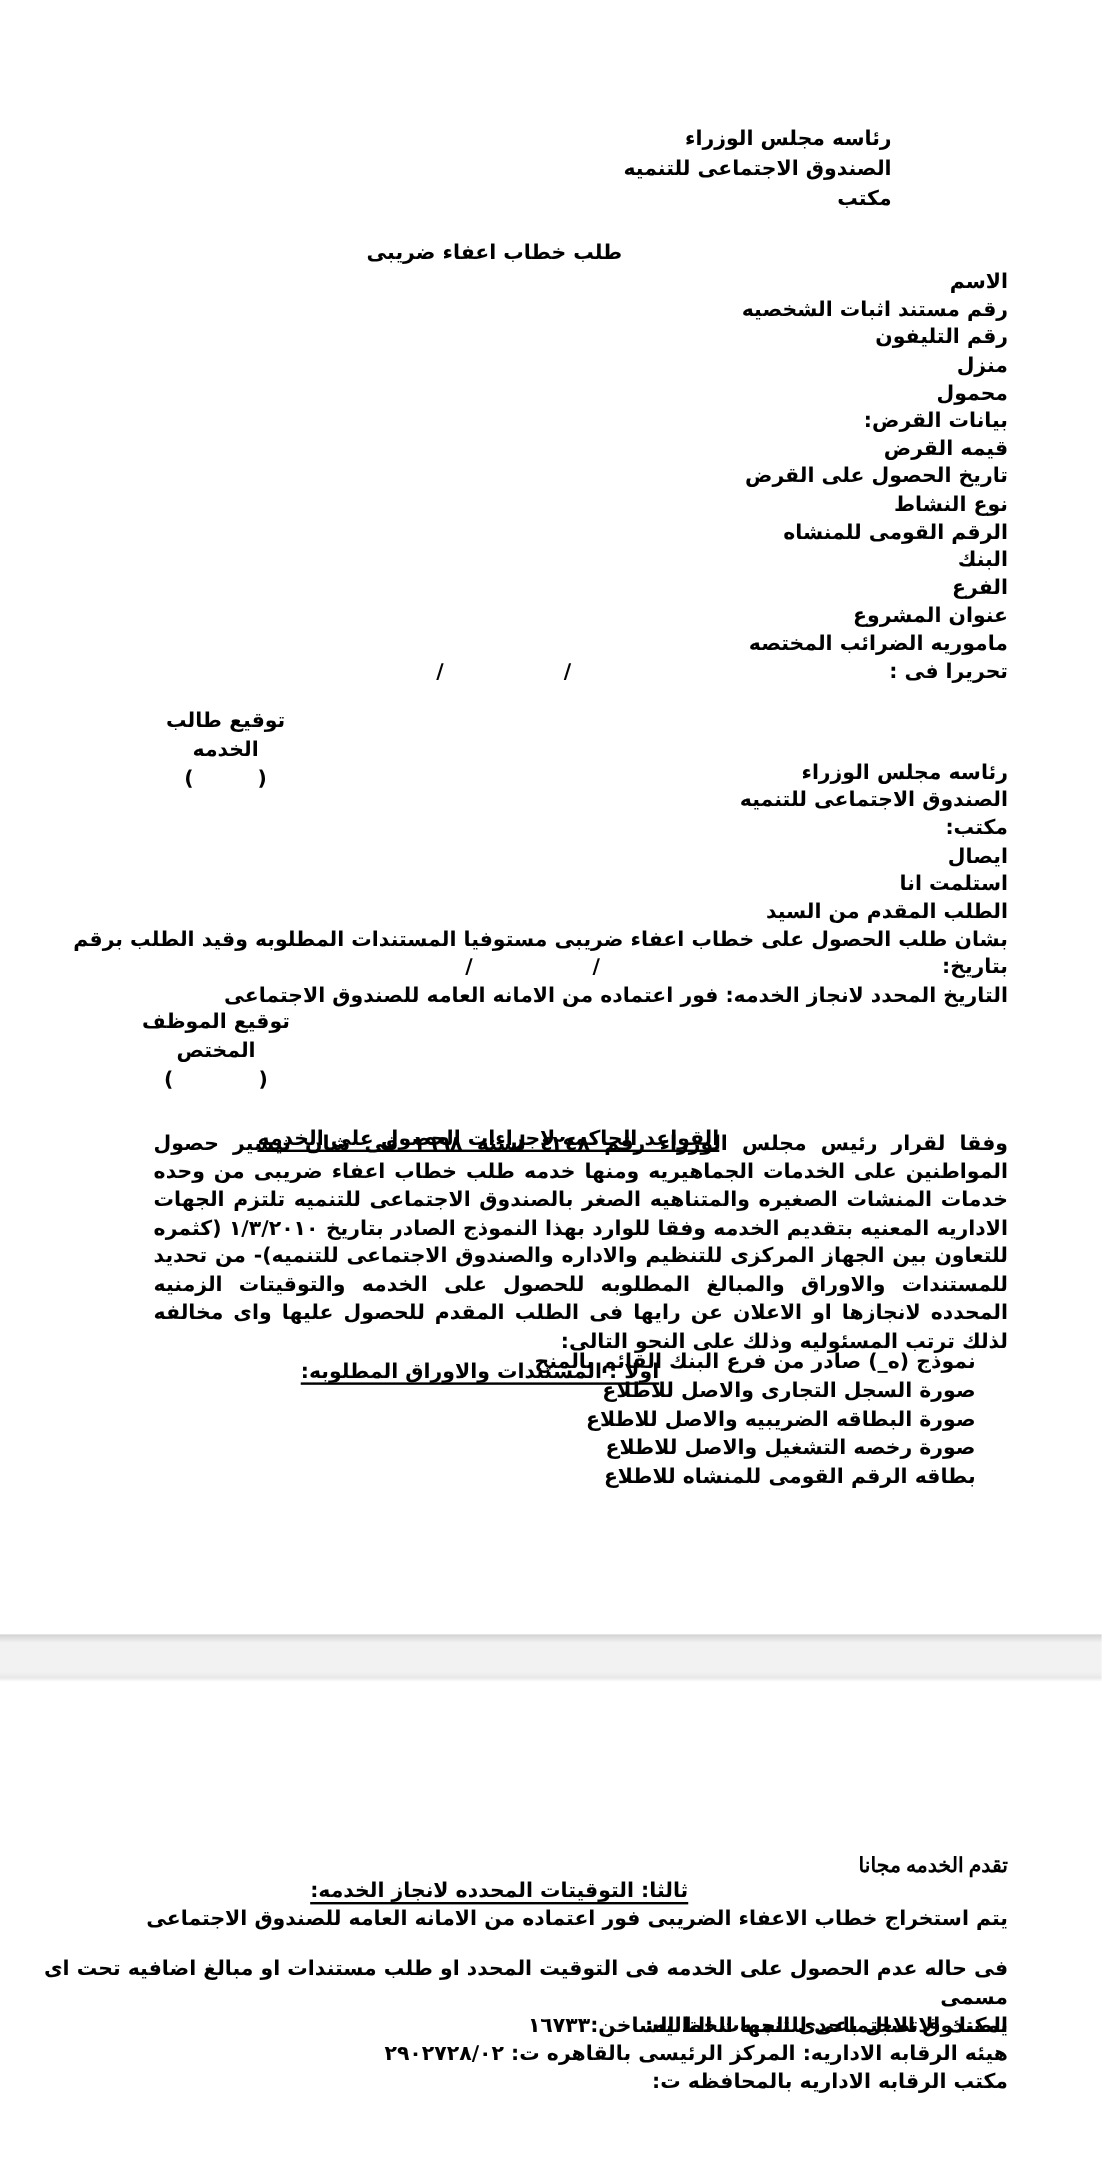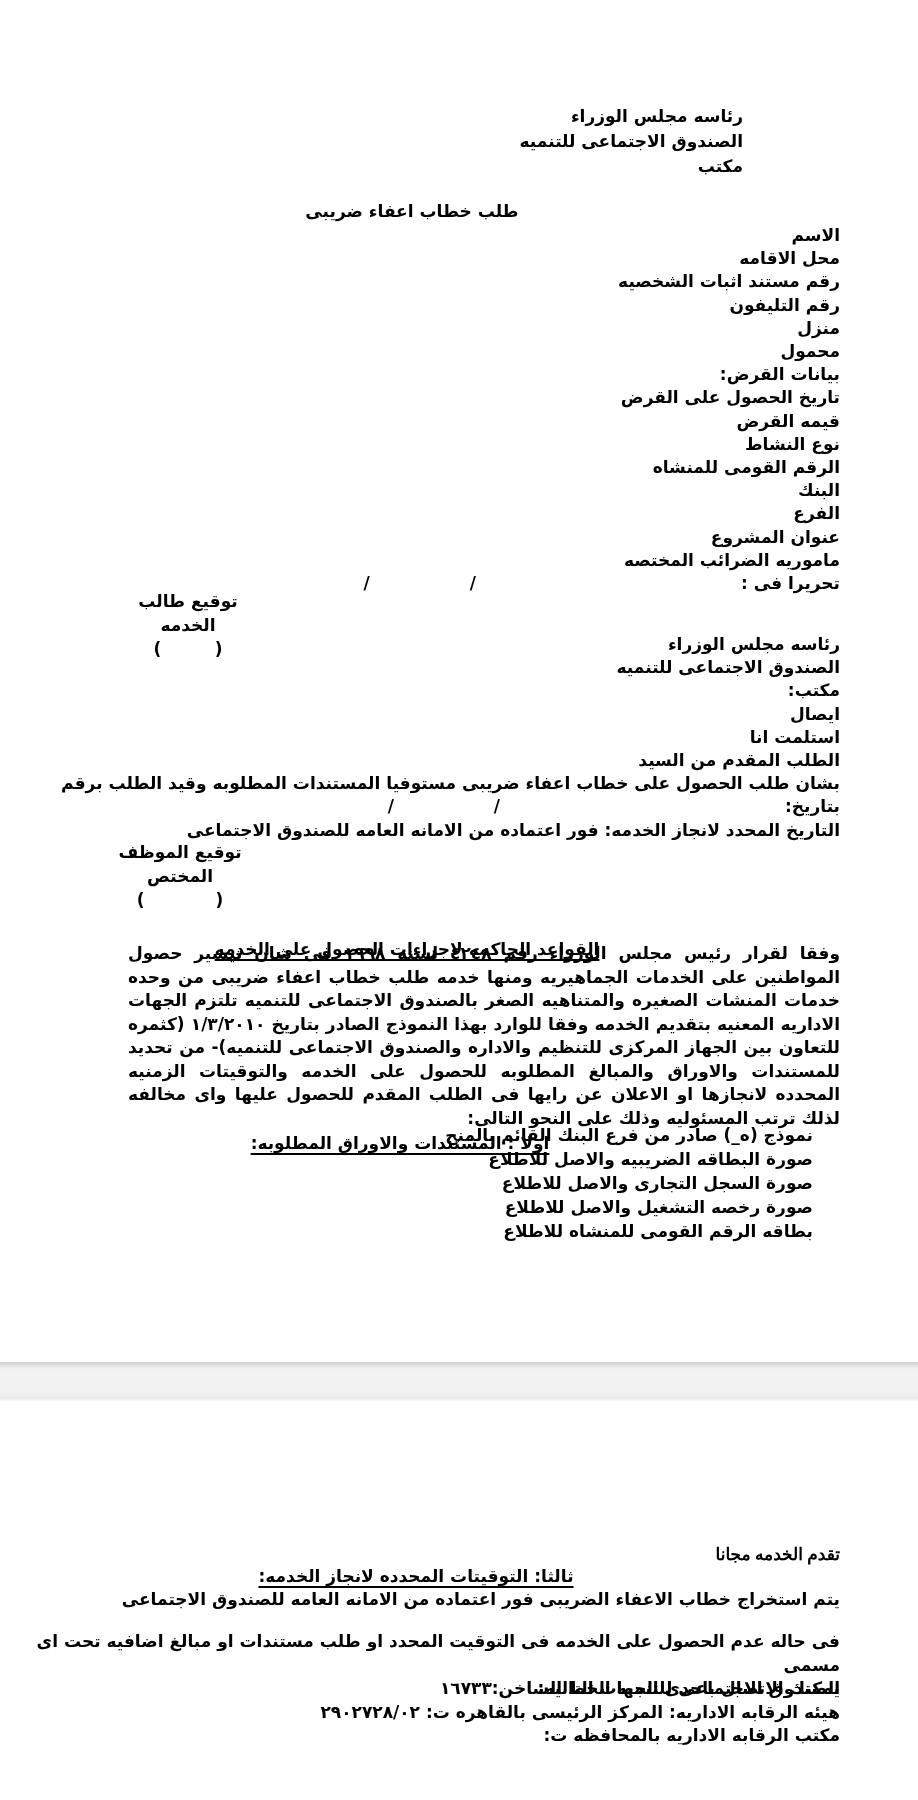--- a/index.html
+++ b/index.html
@@ -58,28 +58,27 @@
     <div>رئاسه مجلس الوزراء</div>
     <div>الصندوق الاجتماعى للتنميه</div>
     <div>مكتب</div>
   </div>
 
   <div class="abs txt ctr title-line">طلب خطاب اعفاء ضريبى</div>
 
   <div class="abs txt rt fields-block">
     <div>
         <div>الاسم</div>
-        <div>محل الاقامه</div>
         <div>رقم مستند اثبات الشخصيه</div>
         <div>رقم التليفون</div>
         <div>منزل</div>
         <div>محمول</div>
         <div>بيانات القرض:</div>
+        <div>قيمه القرض</div>
         <div>تاريخ الحصول على القرض</div>
-        <div>قيمه القرض</div>
         <div>نوع النشاط</div>
         <div>الرقم القومى للمنشاه</div>
         <div>البنك</div>
         <div>الفرع</div>
         <div>عنوان المشروع</div>
         <div>ماموريه الضرائب المختصه</div>
       </div>
     <div class="date-line">
       <span>تحريرا فى :</span><span class="sl-a">/</span><span class="sl-b">/</span>
     </div>
@@ -109,22 +108,22 @@
     <div>(&nbsp;&nbsp;&nbsp;&nbsp;&nbsp;&nbsp;&nbsp;&nbsp;&nbsp;&nbsp;&nbsp;&nbsp;)</div>
   </div>
 
   <div class="abs txt ctr u rules-heading">القواعد الحاكمه لاجراءات الحصول على الخدمه</div>
   <div class="abs txt rules-par">وفقا لقرار رئيس مجلس الوزراء رقم ٤٢٤٨ لسنه ١٩٩٨ فى شان تيسير حصول المواطنين على الخدمات الجماهيريه ومنها خدمه طلب خطاب اعفاء ضريبى من وحده خدمات المنشات الصغيره والمتناهيه الصغر بالصندوق الاجتماعى للتنميه تلتزم الجهات الاداريه المعنيه بتقديم الخدمه وفقا للوارد بهذا النموذج الصادر بتاريخ ١/٣/٢٠١٠ (كثمره للتعاون بين الجهاز المركزى للتنظيم والاداره والصندوق الاجتماعى للتنميه)- من تحديد للمستندات والاوراق والمبالغ المطلوبه للحصول على الخدمه والتوقيتات الزمنيه المحدده لانجازها او الاعلان عن رايها فى الطلب المقدم للحصول عليها واى مخالفه لذلك ترتب المسئوليه وذلك على النحو التالى:</div>
 
   <div class="abs txt ctr u first-heading">اولا : المستندات والاوراق المطلوبه:</div>
   <div class="abs txt rt docs-block">
     <div>
         <div>نموذج ‪(_ه)‬ صادر من فرع البنك القائم بالمنح</div>
+        <div>صورة السجل التجارى والاصل للاطلاع</div>
         <div>صورة البطاقه الضريبيه والاصل للاطلاع</div>
-        <div>صورة السجل التجارى والاصل للاطلاع</div>
         <div>صورة رخصه التشغيل والاصل للاطلاع</div>
         <div>بطاقه الرقم القومى للمنشاه للاطلاع</div>
       </div>
   </div>
 
   <div class="abs page-band"></div>
 
   <div class="abs txt rt free-line">تقدم الخدمه مجانا</div>
   <div class="abs txt ctr u third-heading">ثالثا: التوقيتات المحدده لانجاز الخدمه:</div>
   <div class="abs txt rt timing-line">يتم استخراج خطاب الاعفاء الضريبى فور اعتماده من الامانه العامه للصندوق الاجتماعى</div>

